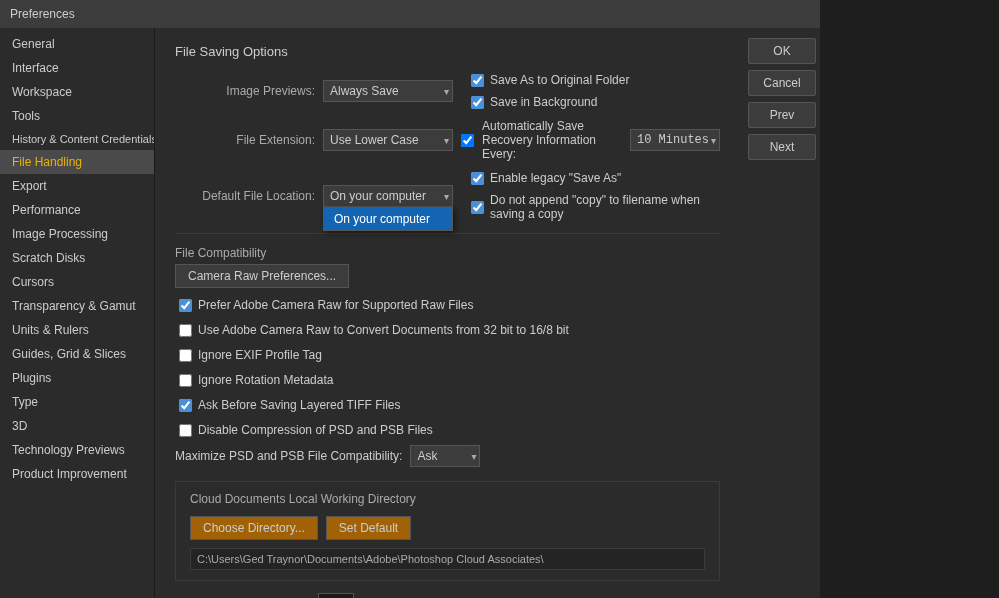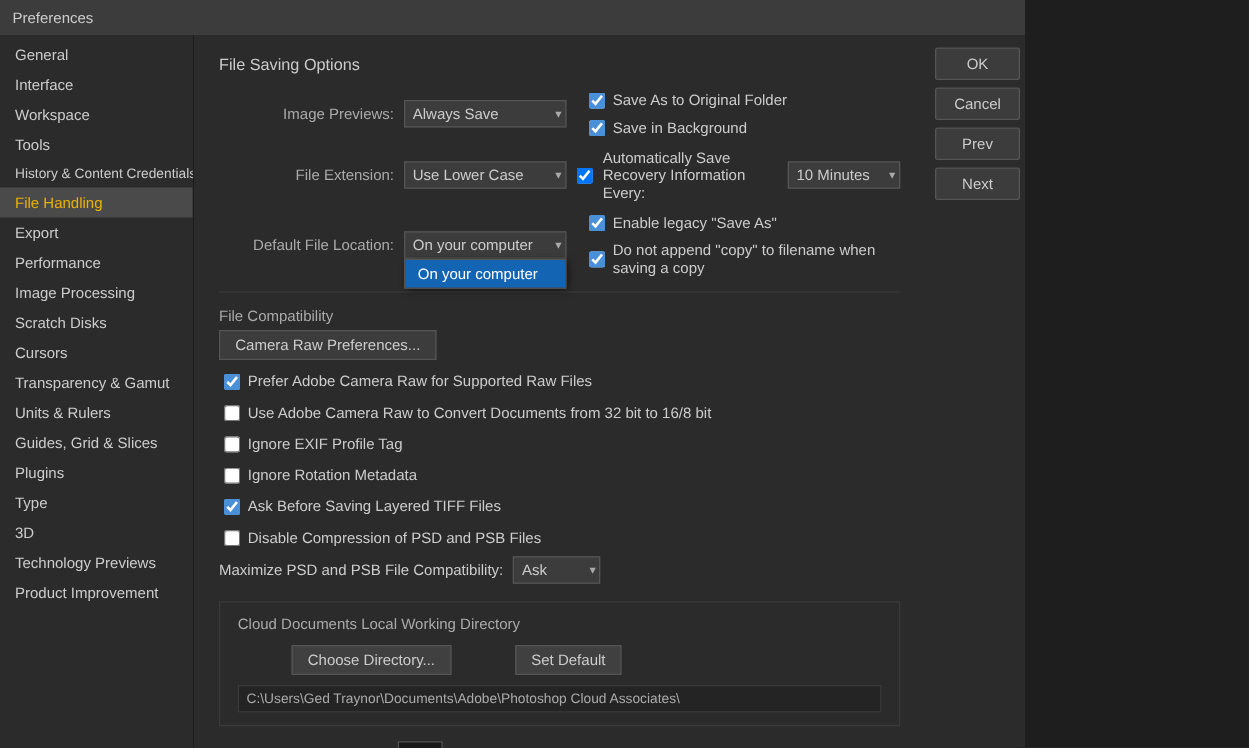--- a/index.html
+++ b/index.html
@@ -190,27 +190,26 @@
       color: #aaa;
       font-size: 12px;
       margin-bottom: 10px;
     }
     .cloud-btns {
       display: flex;
       gap: 8px;
       margin-bottom: 8px;
     }
     .cloud-btn {
-      background: #404040;
+      background: #a16207;
       border: 1px solid #555;
       color: #ccc;
       padding: 4px 12px;
       font-size: 12px;
       cursor: pointer;
-      margin-left: 43px;
     }
     .cloud-path {
       color: #aaa;
       font-size: 11px;
       margin-top: 4px;
       background: #242424;
       padding: 4px 6px;
       border: 1px solid #3a3a3a;
     }
     .recent-row {
@@ -345,21 +344,21 @@
         <div class="select-wrapper">
           <select class="form-select">
             <option>Use Lower Case</option>
             <option>Use Upper Case</option>
           </select>
         </div>
         <div style="display:flex;align-items:center;gap:8px;">
           <input type="checkbox" checked="" style="">
           <span>Automatically Save Recovery Information Every:</span>
           <div class="select-wrapper">
-            <select class="form-select minutes-select" style="min-width:90px;">
+            <select class="form-select minutes-select" style="min-width:90px;font-family:Liberation Mono, monospace;">
               <option>10 Minutes</option>
               <option>1 Minute</option>
               <option>5 Minutes</option>
               <option>15 Minutes</option>
               <option>30 Minutes</option>
               <option>1 Hour</option>
             </select>
           </div>
         </div>
       </div>

